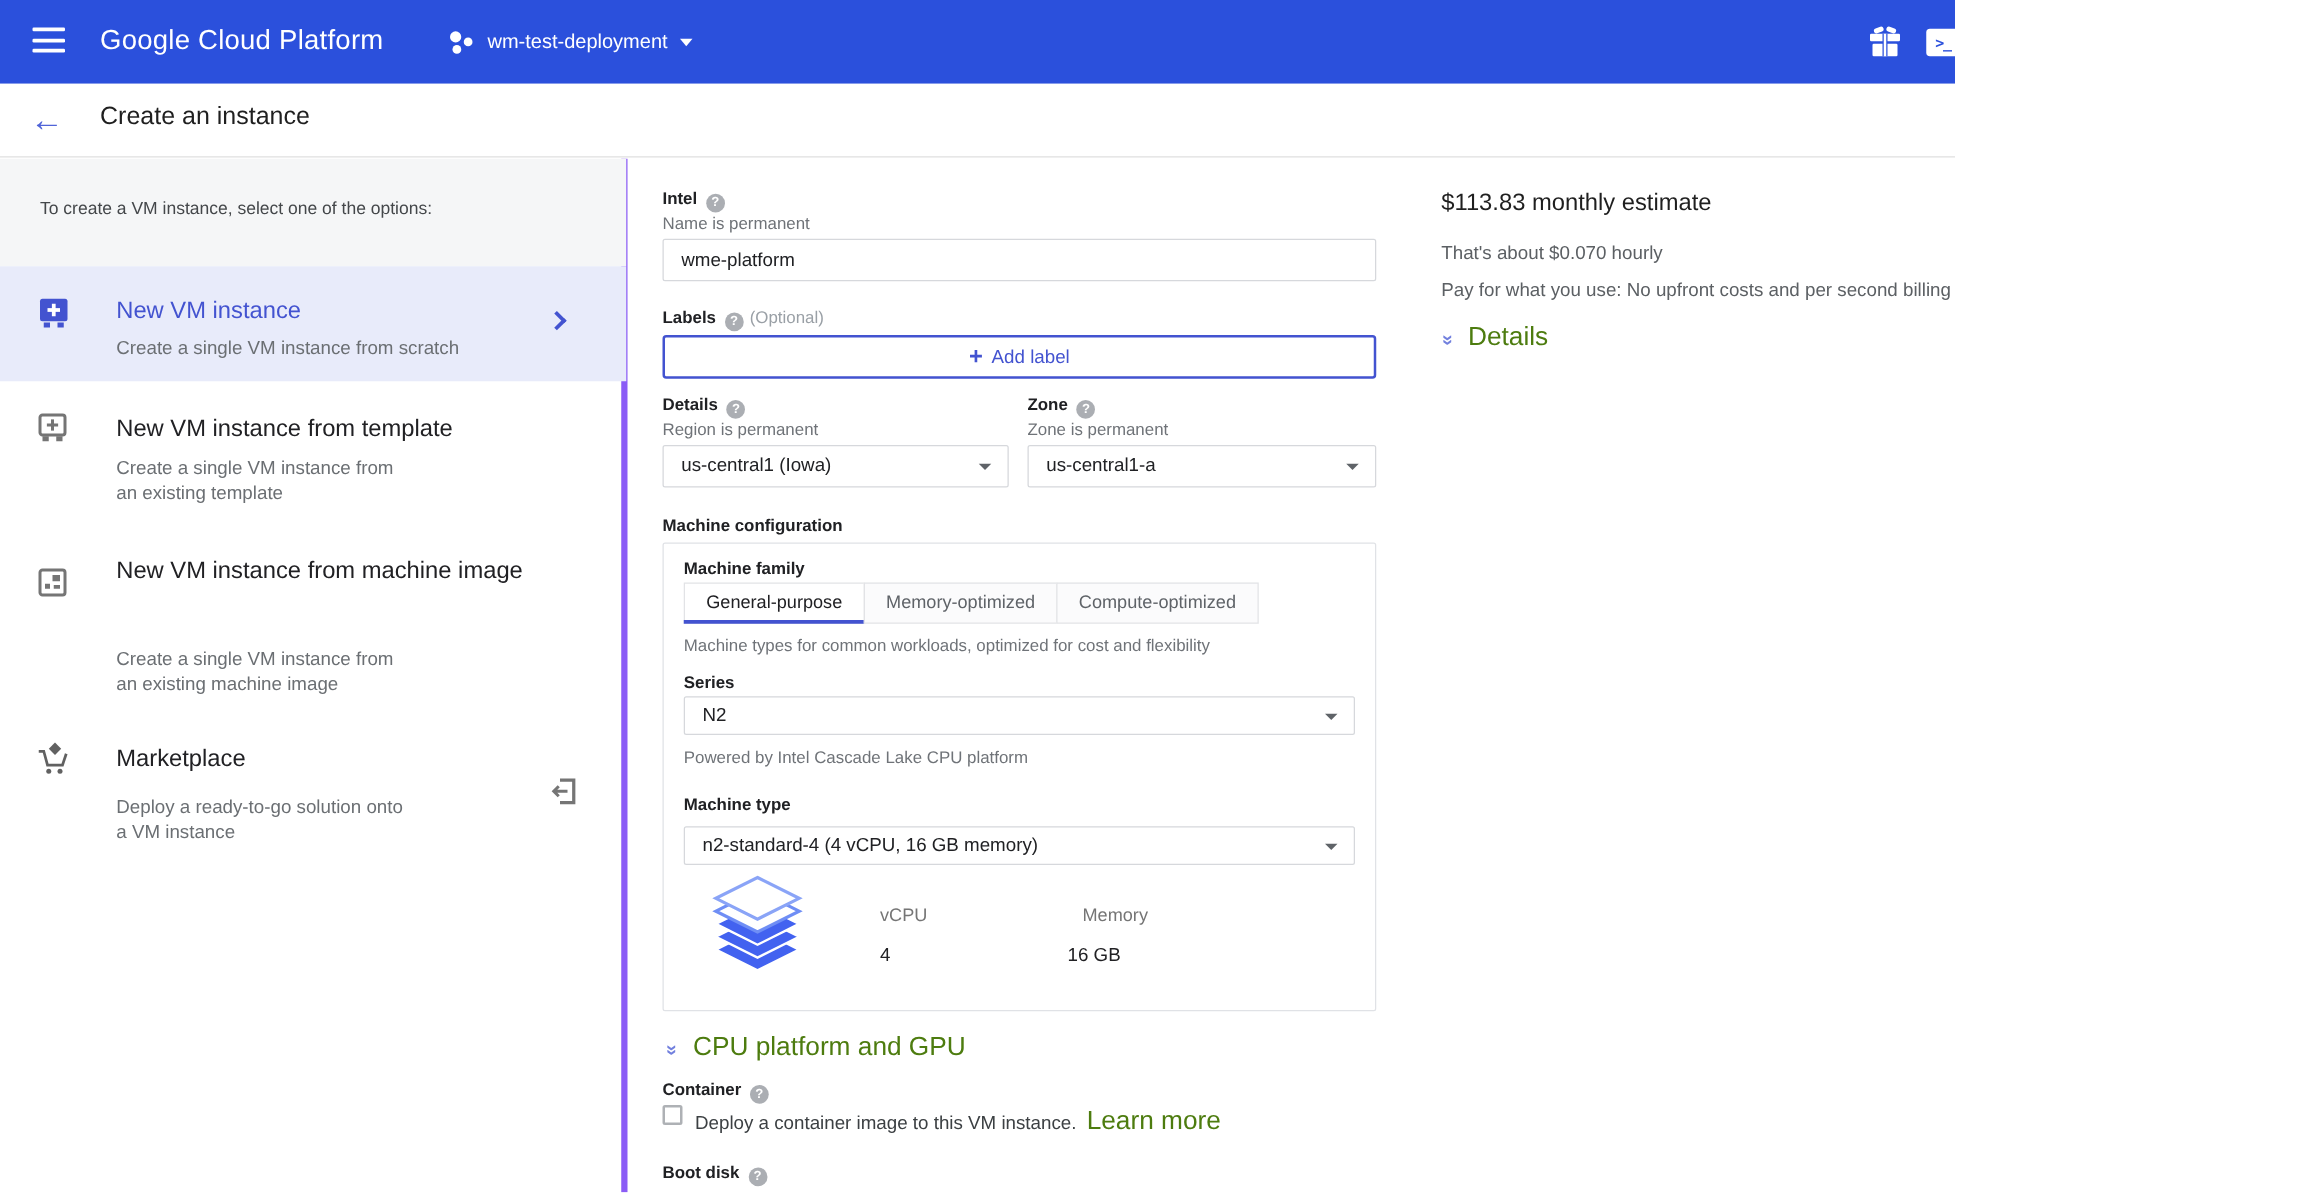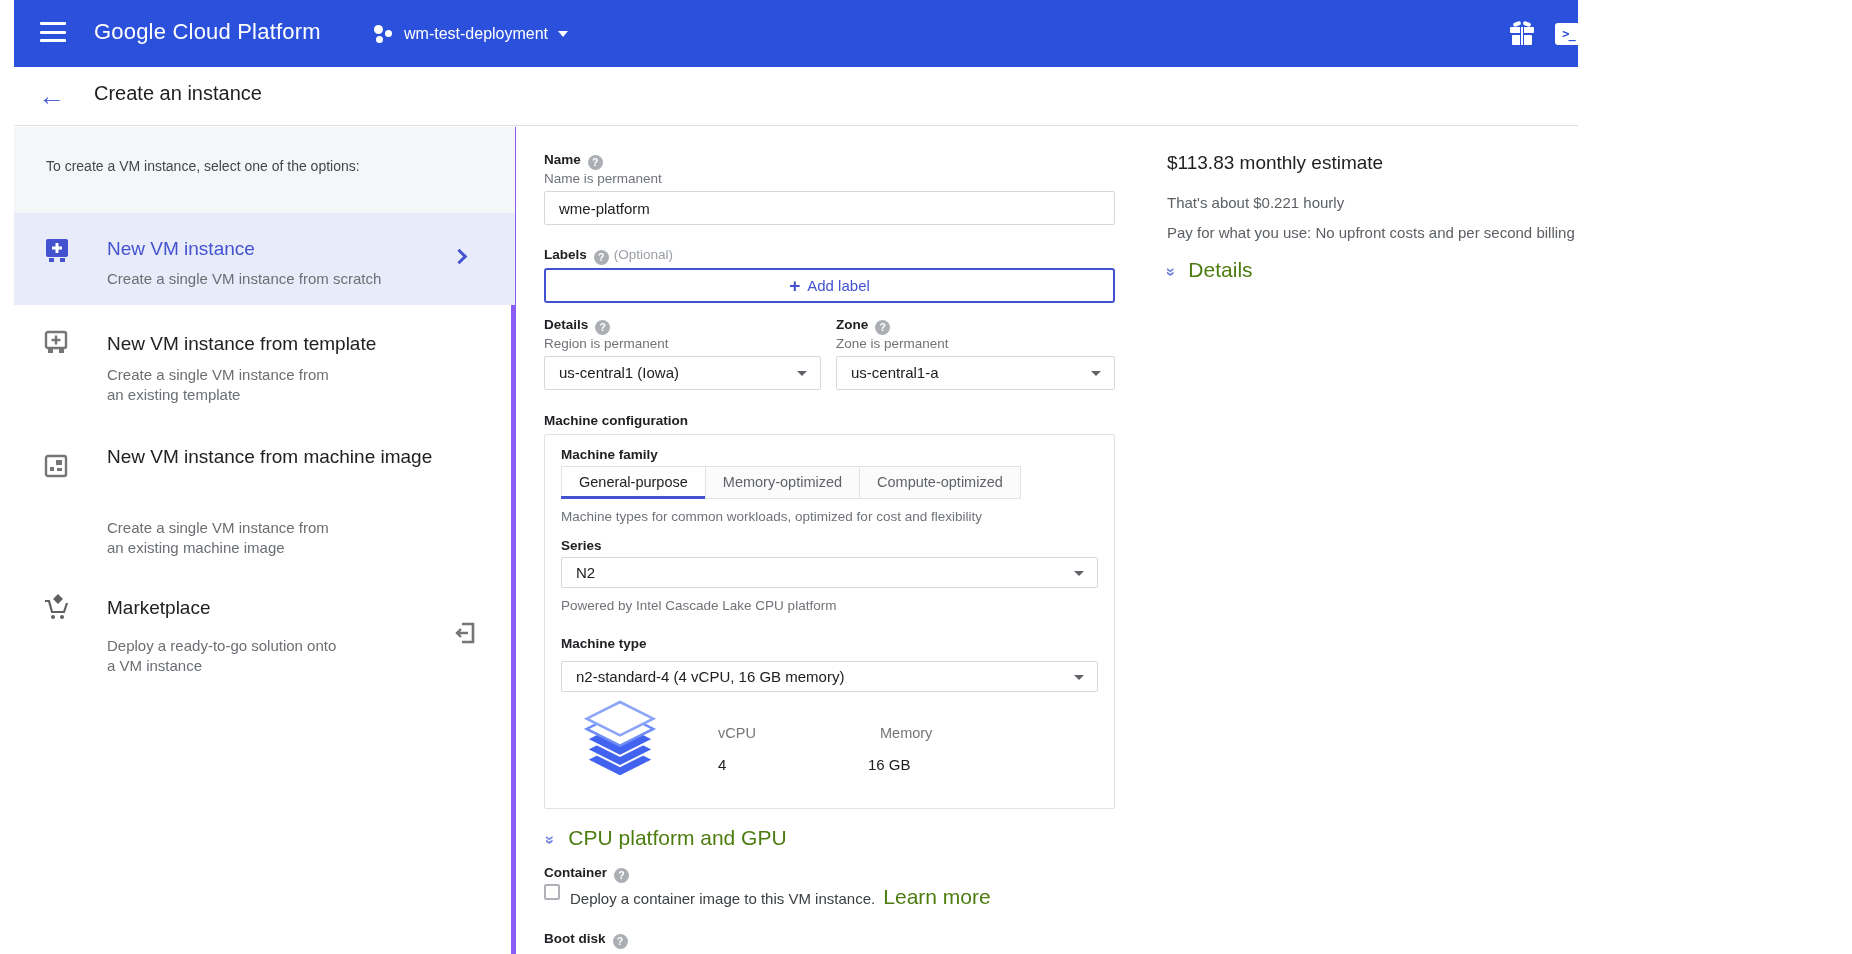--- a/index.html
+++ b/index.html
@@ -1,18 +1,18 @@
 <!DOCTYPE html>
 <html><head>
 <meta charset="utf-8">
 <style>
   * { margin:0; padding:0; box-sizing:border-box; }
   html,body { width:1852px; height:954px; overflow:hidden; background:#fff;
               font-family:"Liberation Sans", sans-serif; }
-  #app { position:relative; width:1564px; height:954px; background:#fff; overflow:hidden;margin-left:14px; }
+  #app { position:relative; width:1564px; height:954px; background:#fff; overflow:hidden; }
   .abs { position:absolute; }
 
   
   #topbar { position:absolute; left:0; top:0; width:1852px; height:67px; background:#2b50dc; }
   #hamburger { position:absolute; left:26px; top:22px; width:26px; height:22px; cursor:pointer; }
   #hamburger span { display:block; width:26px; height:3px; background:#fff; margin-bottom:5.5px; border-radius:1px; }
   #gcp-logo { position:absolute; left:80px; top:19px; color:#fff; font-size:22px; font-weight:500; letter-spacing:.2px; white-space:nowrap; }
   #project-selector { position:absolute; left:358px; top:16px; height:36px; display:flex; align-items:center; color:#fff; cursor:pointer; }
   .proj-dots { position:relative; width:22px; height:22px; margin-right:10px; }
   .proj-dots i { position:absolute; border-radius:50%; background:#fff; }
@@ -208,21 +208,21 @@
       <div class="item-sub" style="top:56px;">Deploy a ready-to-go solution onto
 a VM instance</div>
       <svg class="exit-icon" style="left:438px; top:40px;" width="26" height="26" viewBox="0 0 26 26">
         <path d="M10 4 L21 4 L21 22 L10 22" fill="none" stroke="#757575" stroke-width="2.6"></path>
         <path d="M16 13 L5 13 M9 9 L5 13 L9 17" fill="none" stroke="#757575" stroke-width="2.4"></path>
       </svg>
     </div>
   </div>
 
   <div class="abs" style="left:530px; top:150px;">
-    <span class="lbl">Name</span><span class="helpq">?</span>
+    <span class="lbl">Intel</span><span class="helpq">?</span>
   </div>
   <div class="abs hint" style="left:530px; top:171px;">Name is permanent</div>
   <input class="textinput" style="left: 530px; top: 191px; width: 571px;" value="wme-platform">
 
   <div class="abs" style="left:530px; top:245px;">
     <span class="lbl">Labels</span><span class="helpq">?</span><span class="optional">(Optional)</span>
   </div>
   <div id="add-label-btn">
     <span class="plus">+</span><span>Add label</span>
   </div>
@@ -294,21 +294,21 @@
   <div class="abs" style="left:556px; top:885px; font-size:15px; color:#3c4043;">
     <span>Deploy a container image to this VM instance.</span>
     <span class="link" style="margin-left:4px;">Learn more</span>
   </div>
 
   <div class="abs" style="left:530px; top:929px;">
     <span class="lbl">Boot disk</span><span class="helpq">?</span>
   </div>
 
   <div id="est-title">$113.83 monthly estimate</div>
-  <div id="est-hourly">That's about $0.221 hourly</div>
+  <div id="est-hourly">That's about $0.070 hourly</div>
   <div id="est-note">Pay for what you use: No upfront costs and per second billing</div>
   <div id="est-details">
     <span class="dblchev">»</span>
     <span class="link" style="margin-left:8px;">Details</span>
   </div>
 
   <div id="scrollbar">
     <span id="sb-up"></span>
     <span id="sb-thumb"></span>
     <span id="sb-down"></span>

